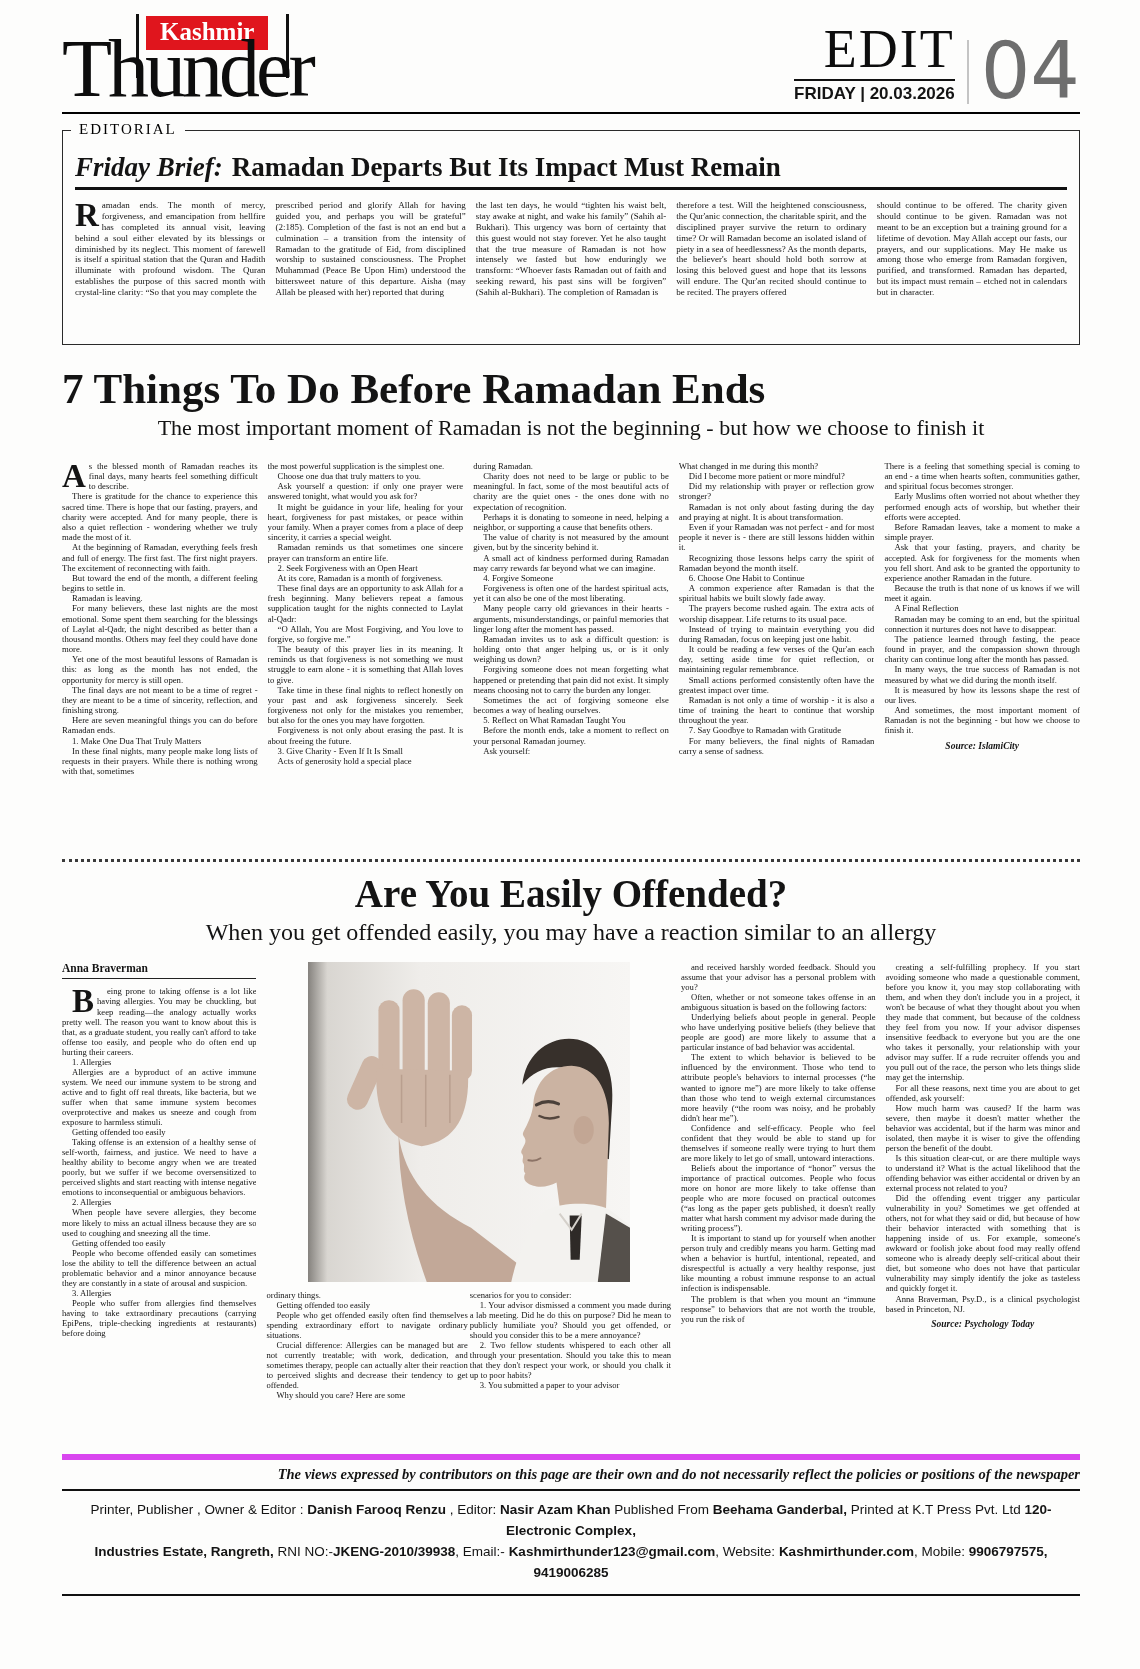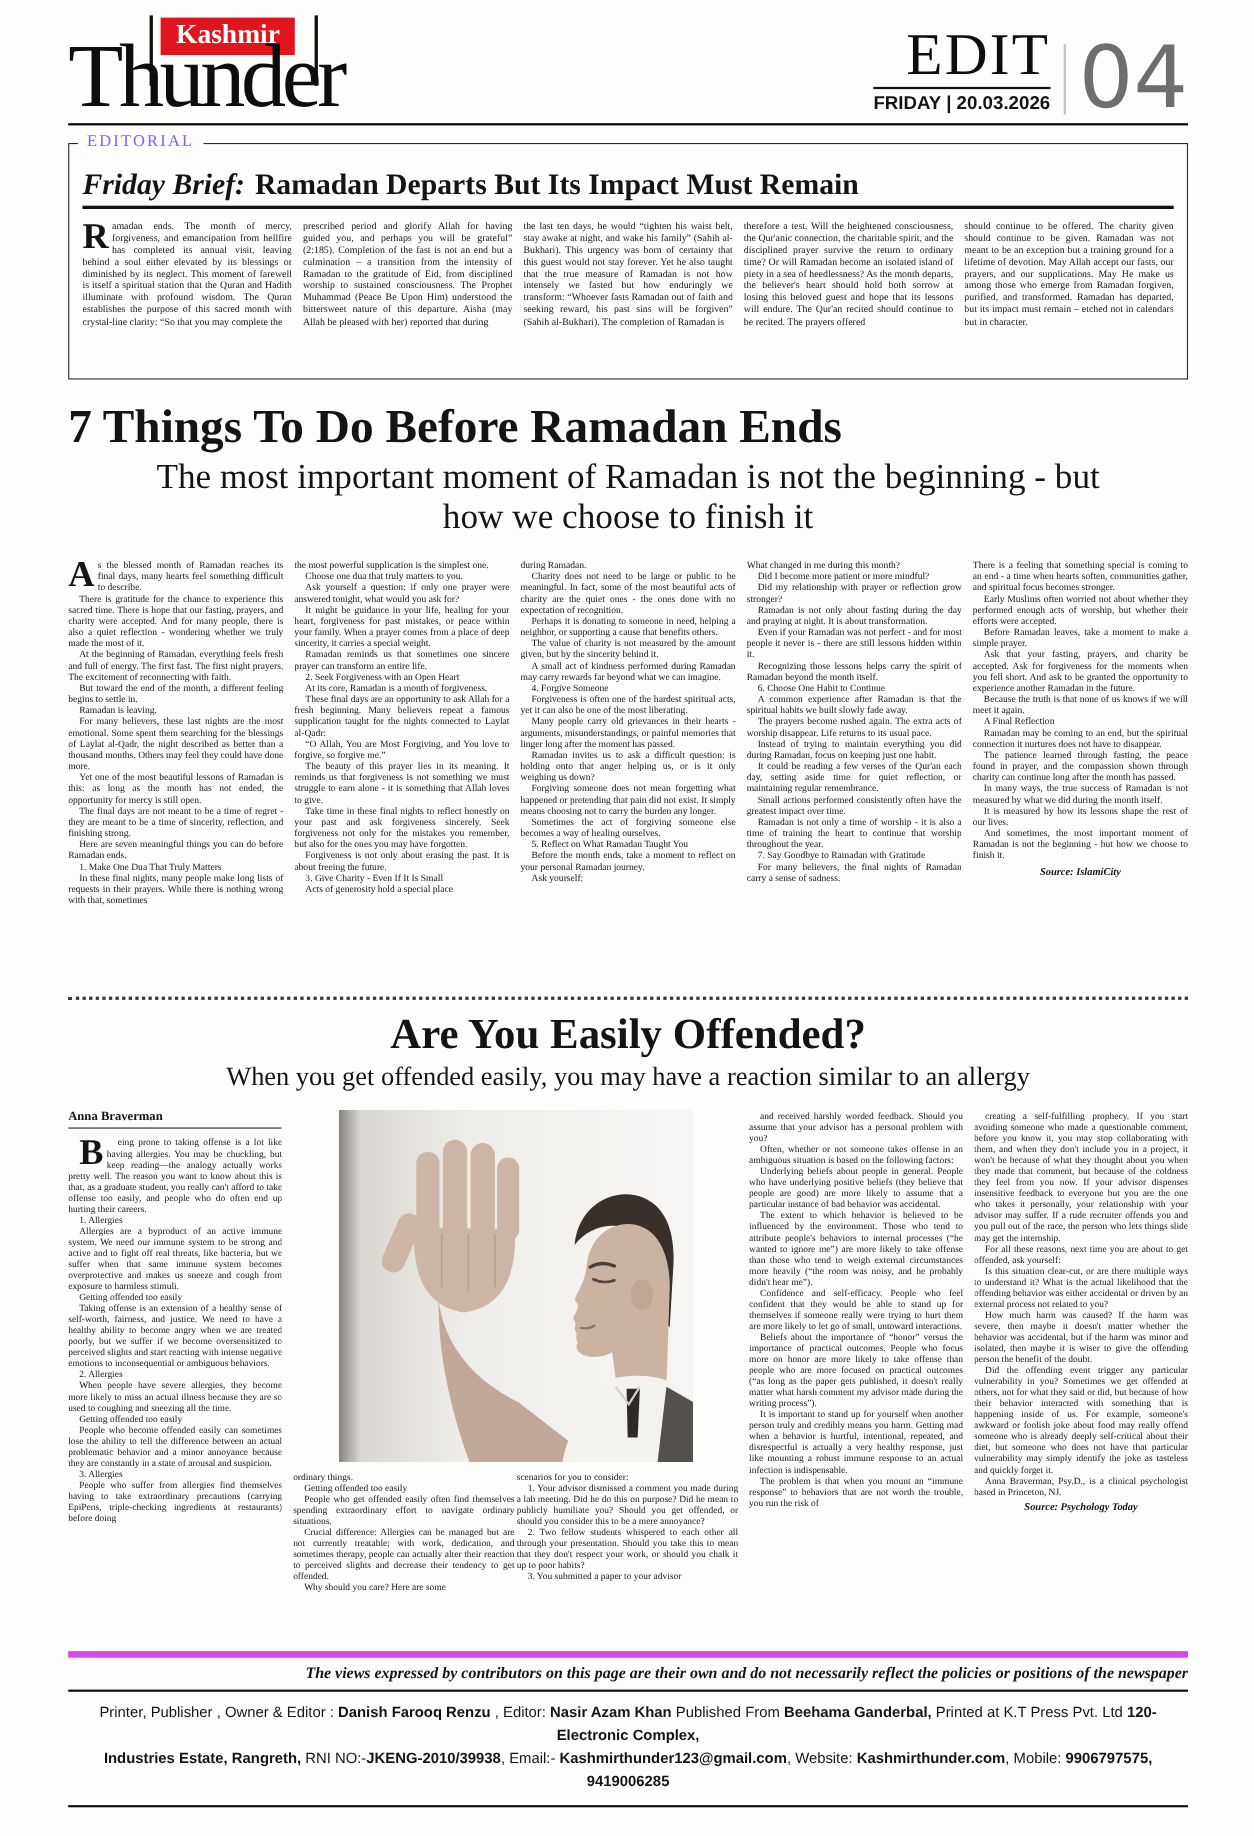--- a/index.html
+++ b/index.html
@@ -36,29 +36,29 @@
   .col p { margin:0; text-indent:10px; }
   .col p:first-child { text-indent:0; }
   .dropcap p:first-child::first-letter {
     float:left; font-size:33px; line-height:26px; padding:2px 3px 0 0; font-weight:bold;
   }
 
   
   .edbox { position:relative; border:1.5px solid #2a2a2a; margin-top:16px;
            padding:22px 12px 12px; }
   .edbox-label { position:absolute; top:-10px; left:8px; background:#fdfdfc;
-                 padding:0 8px; font-size:15px; letter-spacing:2px; color:#8b5cf6; }
+                 padding:0 8px; font-size:15px; letter-spacing:2px; color:#000000; }
   .a1-head { margin:0; font-size:27px; line-height:1.05; font-weight:bold; }
   .a1-kicker { font-style:italic; margin-right:9px; }
   .a1-rule { border-bottom:3.5px solid #111; margin:6px 0 10px; }
   .a1-cols { font-size:9px; line-height:1.2; height:132px; }
 
   
   .a2-title { margin:22px 0 6px; text-align:left; font-size:43px; font-weight:bold; line-height:1; }
-  .a2-sub { text-align:center; font-size:32px; line-height:1.12; max-width:880px; margin:0 auto 20px; }
+  .a2-sub { text-align:center; font-size:22px; line-height:1.12; max-width:880px; margin:0 auto 20px; }
   .a2-cols { font-size:8.7px; line-height:1.17; height:382px; }
   .source { text-align:center; font-style:italic; font-weight:bold; font-size:9.5px; margin-top:5px; }
 
   .dotrule { border-top:3px dotted #3a3a3a; margin:16px 0 12px; }
 
   
   .a3-title { margin:4px 0 6px; text-align:center; font-size:39px; font-weight:bold; line-height:1; }
   .a3-sub { text-align:center; font-size:24px; margin:0 0 16px; }
   .a3-grid { display:grid; grid-template-columns:1fr 2.08fr 1fr 1fr; gap:10px;
              height:474px; overflow:hidden; font-size:8.6px; line-height:1.17; text-align:justify; }
@@ -293,22 +293,22 @@
           <p>Confidence and self-efficacy. People who feel confident that they would be able to stand up for themselves if someone really were trying to hurt them are more likely to let go of small, untoward interactions.</p>
           <p>Beliefs about the importance of “honor” versus the importance of practical outcomes. People who focus more on honor are more likely to take offense than people who are more focused on practical outcomes (“as long as the paper gets published, it doesn't really matter what harsh comment my advisor made during the writing process”).</p>
           <p>It is important to stand up for yourself when another person truly and credibly means you harm. Getting mad when a behavior is hurtful, intentional, repeated, and disrespectful is actually a very healthy response, just like mounting a robust immune response to an actual infection is indispensable.</p>
           <p>The problem is that when you mount an “immune response” to behaviors that are not worth the trouble, you run the risk of</p>
         </div>
 
       <div class="cell">
         <div>
             <p>creating a self-fulfilling prophecy. If you start avoiding someone who made a questionable comment, before you know it, you may stop collaborating with them, and when they don't include you in a project, it won't be because of what they thought about you when they made that comment, but because of the coldness they feel from you now. If your advisor dispenses insensitive feedback to everyone but you are the one who takes it personally, your relationship with your advisor may suffer. If a rude recruiter offends you and you pull out of the race, the person who lets things slide may get the internship.</p>
             <p>For all these reasons, next time you are about to get offended, ask yourself:</p>
+            <p>How much harm was caused? If the harm was severe, then maybe it doesn't matter whether the behavior was accidental, but if the harm was minor and isolated, then maybe it is wiser to give the offending person the benefit of the doubt.</p>
             <p>Is this situation clear-cut, or are there multiple ways to understand it? What is the actual likelihood that the offending behavior was either accidental or driven by an external process not related to you?</p>
-            <p>How much harm was caused? If the harm was severe, then maybe it doesn't matter whether the behavior was accidental, but if the harm was minor and isolated, then maybe it is wiser to give the offending person the benefit of the doubt.</p>
             <p>Did the offending event trigger any particular vulnerability in you? Sometimes we get offended at others, not for what they said or did, but because of how their behavior interacted with something that is happening inside of us. For example, someone's awkward or foolish joke about food may really offend someone who is already deeply self-critical about their diet, but someone who does not have that particular vulnerability may simply identify the joke as tasteless and quickly forget it.</p>
             <p>Anna Braverman, Psy.D., is a clinical psychologist based in Princeton, NJ.</p>
           </div>
         <div class="source">Source: Psychology Today</div>
       </div>
 
     </div>
   </section>
 
   <footer>

